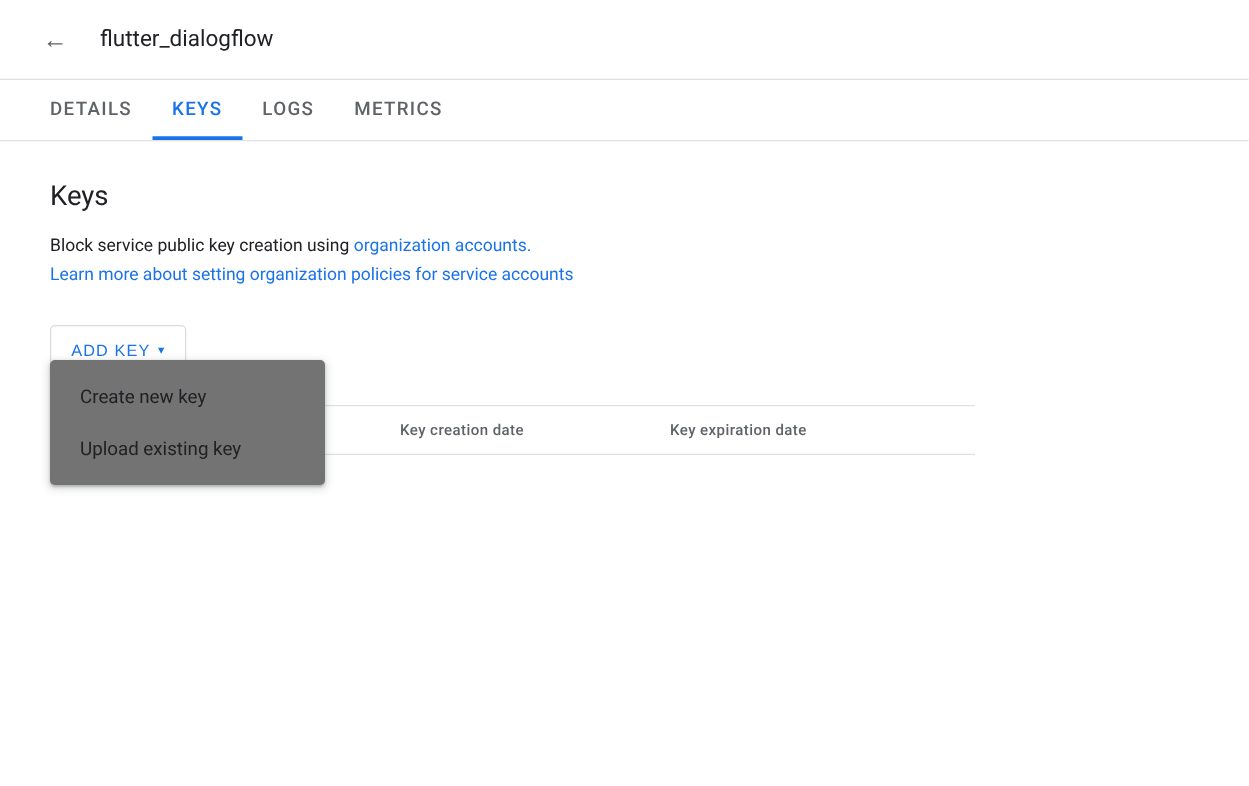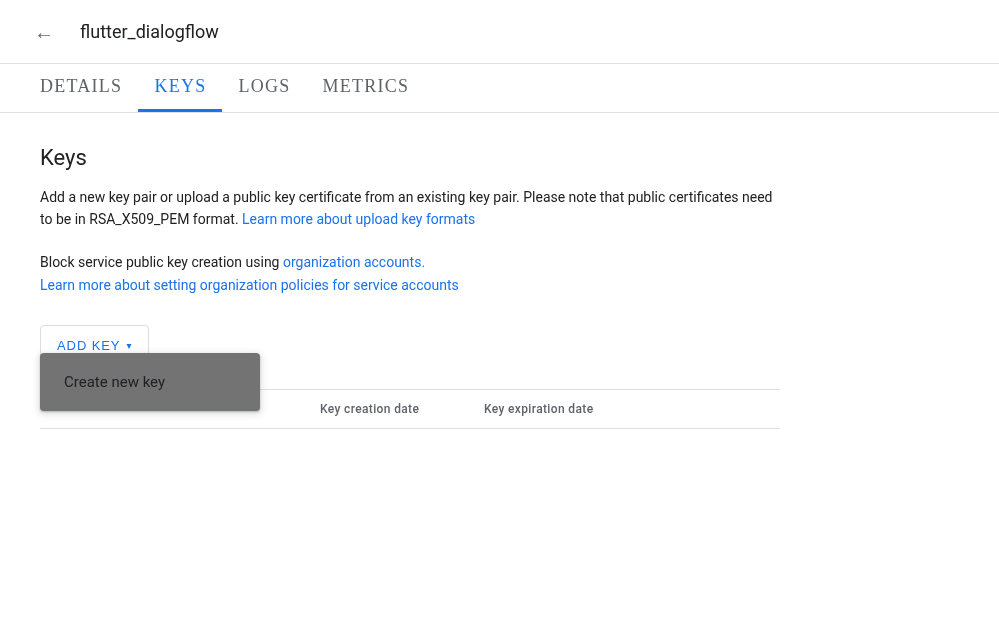--- a/index.html
+++ b/index.html
@@ -58,29 +58,28 @@
       padding: 0 24px;
       border-bottom: 1px solid #e0e0e0;
       background: #fff;
     }
 
     .nav-tab {
       display: flex;
       align-items: center;
       padding: 0 16px;
       height: 48px;
-      font-size: 18px;
+      font-size: 15px;
       font-weight: 500;
       letter-spacing: 0.07em;
       color: #5f6368;
       cursor: pointer;
       border-bottom: 3px solid transparent;
       text-transform: uppercase;
       text-decoration: none;
-      font-family: Liberation Serif, serif;
     }
 
     .nav-tab.active {
       color: #1a73e8;
       border-bottom: 3px solid #1a73e8;
     }
 
     
     .main-content {
       padding: 32px 40px;
@@ -186,21 +185,21 @@
 
     .table-col {
       font-size: 12px;
       font-weight: 500;
       color: #5f6368;
       letter-spacing: 0.03em;
     }
 
     .col-creation {
       margin-left: 280px;
-      width: 164px;
+      width: 216px;
     }
 
     .col-expiration {
       width: 200px;
     }
   </style>
 </head>
 <body>
 
 <div class="header">
@@ -214,41 +213,39 @@
   <a class="nav-tab">DETAILS</a>
   <a class="nav-tab active">KEYS</a>
   <a class="nav-tab">LOGS</a>
   <a class="nav-tab">METRICS</a>
 </nav>
 
 <div class="main-content">
 
   <h1 class="page-title">Keys</h1>
 
-  <p class="description">
-    <span>Add a new key pair or upload a public key certificate from an existing key pair. Please note that public certificates need to be in RSA_X509_PEM format. </span><a class="link">Learn more about upload key formats</a>
-  </p>
 
   <div class="org-policy-section">
     <p class="org-policy-text">
       <span>Block service public key creation using </span><a class="link">organization accounts.</a>
     </p>
     <a class="link">Learn more about setting organization policies for service accounts</a>
   </div>
 
   
   <div class="dropdown-wrapper">
     <button class="add-key-button">
       <span>ADD KEY</span>
       <span class="dropdown-arrow">▾</span>
     </button>
 
     
     <div class="dropdown-menu">
       <div class="dropdown-item">Create new key</div>
+      <div class="dropdown-item">Upload existing key</div>
     </div>
   </div>
 
   
   <div class="table-area">
     <div class="table-header">
       <span class="table-col col-creation">Key creation date</span>
       <span class="table-col col-expiration">Key expiration date</span>
     </div>
   </div>

